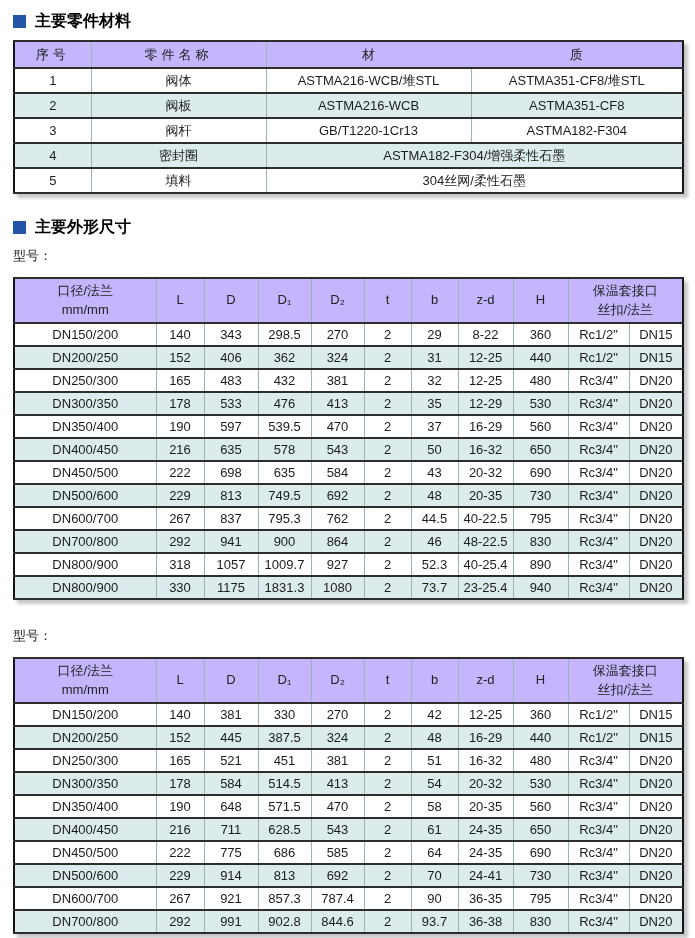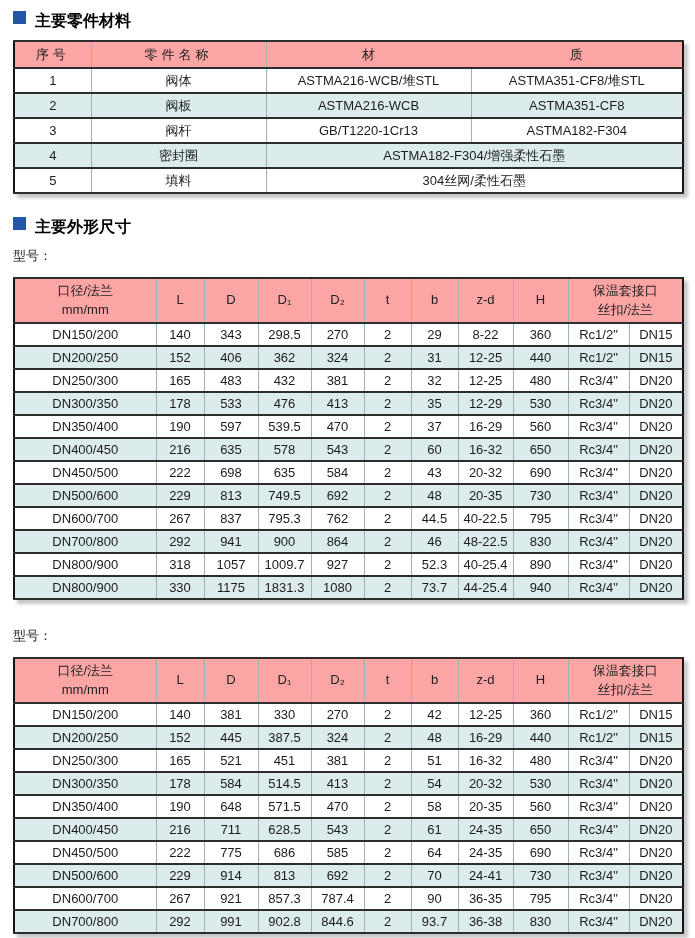--- a/index.html
+++ b/index.html
@@ -5,21 +5,21 @@
   * { margin: 0; padding: 0; box-sizing: border-box; }
   html, body { width: 695px; height: 938px; background: #ffffff; overflow: hidden; }
   body {
     font-family: "Liberation Sans", "DejaVu Sans", sans-serif;
     color: #1c1c1c;
   }
   .page { padding: 11px 13px 0 13px; }
 
   
   .sec-title {
-    display: flex; align-items: flex-start; gap: 9px;
+    display: flex; align-items: center; gap: 9px;
     font-weight: bold; font-size: 16px; color: #000;
     height: 20px;
   }
   .sq { width: 13px; height: 13px; background: #2356a7; flex: 0 0 auto; }
 
   
   .model-line { display: flex; align-items: baseline; gap: 6px; justify-content: space-between; }
   .model-line .lbl { font-size: 13px; color: #222; }
   .model-line .val { font-size: 17px; font-weight: bold; color: #111; letter-spacing: 0.5px; }
 
@@ -28,21 +28,21 @@
     border-collapse: collapse; table-layout: fixed; width: 669px;
     background: #fff; border: 2px solid #141414;
     box-shadow: 4px 4px 3px rgba(0,0,0,0.22);
   }
   th, td {
     border-left: 1px solid #9eb3b3; border-right: 1px solid #9eb3b3;
     border-top: 2px solid #2d2d2d; border-bottom: 2px solid #2d2d2d;
     text-align: center; vertical-align: middle;
     font-size: 13px; overflow: hidden; white-space: nowrap;
   }
-  thead th { background: #fca5a5; font-weight: normal; color: #222; }
+  thead th { background: #c4b5fd; font-weight: normal; color: #222; }
   tr.tint td { background: #dcebeb; }
 
   .mat-table { margin-top: 9px; }
   .mat-table thead th { height: 27px; letter-spacing: 4px; }
   .mat-table td { height: 25px; }
   .mat-split { display: flex; width: 100%; letter-spacing: 0; }
   .mat-split span { flex: 1 1 50%; text-align: center; letter-spacing: 4px; }
 
   .title-dims { margin-top: 23px; }
   .model-1 { margin-top: 10px; margin-bottom: 12px; }
@@ -222,21 +222,21 @@
           <td>Rc3/4"</td>
           <td>DN20</td>
         </tr>
         <tr class="tint">
           <td>DN400/450</td>
           <td>216</td>
           <td>635</td>
           <td>578</td>
           <td>543</td>
           <td>2</td>
-          <td>60</td>
+          <td>50</td>
           <td>16-32</td>
           <td>650</td>
           <td>Rc3/4"</td>
           <td>DN20</td>
         </tr>
         <tr>
           <td>DN450/500</td>
           <td>222</td>
           <td>698</td>
           <td>635</td>
@@ -301,21 +301,21 @@
           <td>DN20</td>
         </tr>
         <tr class="tint">
           <td>DN800/900</td>
           <td>330</td>
           <td>1175</td>
           <td>1831.3</td>
           <td>1080</td>
           <td>2</td>
           <td>73.7</td>
-          <td>44-25.4</td>
+          <td>23-25.4</td>
           <td>940</td>
           <td>Rc3/4"</td>
           <td>DN20</td>
         </tr>
       </tbody>
   </table>
 
   <div class="model-line model-2">
     <span class="lbl">型号：</span>
   </div>

